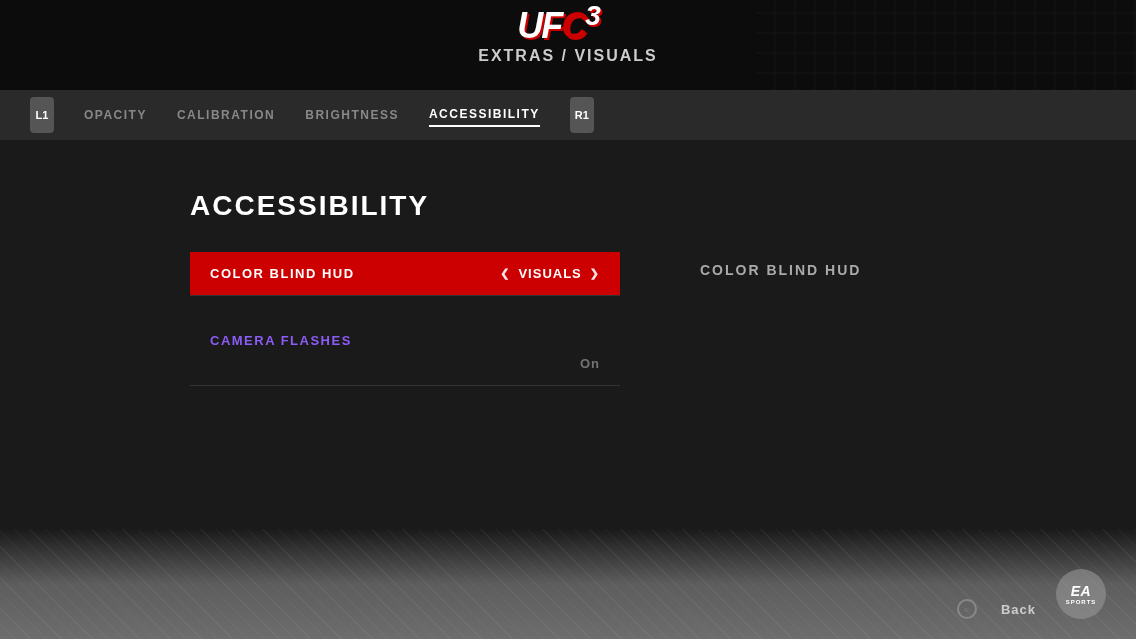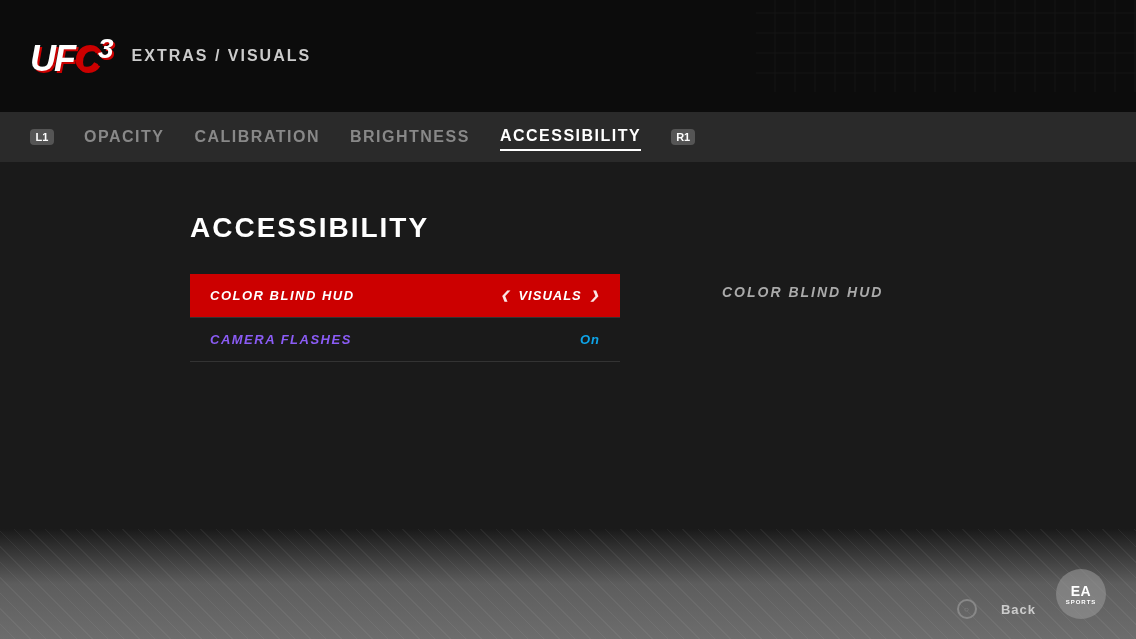--- a/index.html
+++ b/index.html
@@ -36,25 +36,26 @@
         rgba(255,255,255,0.05) 10px,
         rgba(255,255,255,0.05) 11px
       );
     }
 
     
     .header {
       position: relative;
       z-index: 10;
       width: 100%;
-      height: 112px;
+      height: 90px;
       background: rgba(10,10,10,0.85);
       display: flex;
       align-items: center;
       padding: 0 30px;
+      flex-direction: column;
     }
 
     .ufc-logo {
       display: flex;
       align-items: center;
       margin-right: 20px;
     }
 
     .ufc-logo-text {
       font-size: 36px;
@@ -85,34 +86,34 @@
       height: 50px;
       background: #2a2a2a;
       display: flex;
       align-items: center;
       padding: 0 30px;
       gap: 30px;
     }
 
     .nav-btn {
       width: 24px;
-      height: 16px;
+      height: 36px;
       border-radius: 4px;
       background: #555;
       display: flex;
       align-items: center;
       justify-content: center;
       color: white;
       font-size: 11px;
       font-weight: bold;
     }
 
     .nav-tab {
       color: #888888;
-      font-size: 16px;
+      font-size: 12px;
       font-weight: 600;
       letter-spacing: 1.5px;
       text-transform: uppercase;
       cursor: pointer;
       padding: 4px 0;
     }
 
     .nav-tab.active {
       color: white;
       border-bottom: 2px solid white;
@@ -131,22 +132,21 @@
       color: white;
       font-size: 28px;
       font-weight: 900;
       letter-spacing: 2px;
       text-transform: uppercase;
       margin-bottom: 30px;
     }
 
     .settings-layout {
       display: flex;
-      gap: 102px;
-      font-style: italic;
+      gap: 80px;
     }
 
     .settings-list {
       flex: 0 0 430px;
       display: flex;
       flex-direction: column;
       gap: 0;
     }
 
     .setting-row {
@@ -183,21 +183,22 @@
     .setting-value .arrow {
       font-size: 11px;
       opacity: 0.9;
     }
 
     .setting-row:not(.active) .setting-label {
       color: #8b5cf6;
     }
 
     .setting-row:not(.active) .setting-value {
-      color: #0ea5e9;
+      color: #737373;
+      margin-top: 46px;
     }
 
     
     .info-panel {
       flex: 1;
       padding-top: 10px;
     }
 
     .info-title {
       color: #aaaaaa;
@@ -263,20 +264,21 @@
       font-size: 10px;
       font-weight: bold;
       letter-spacing: 0.5px;
       margin-left: 20px;
       flex-direction: column;
     }
 
     .ea-logo .ea-text {
       font-size: 14px;
       font-weight: 900;
+      font-style: italic;
     }
 
     .ea-logo .sports-text {
       font-size: 6px;
       letter-spacing: 1px;
     }
 
     
     .cage-bg {
       position: absolute;

